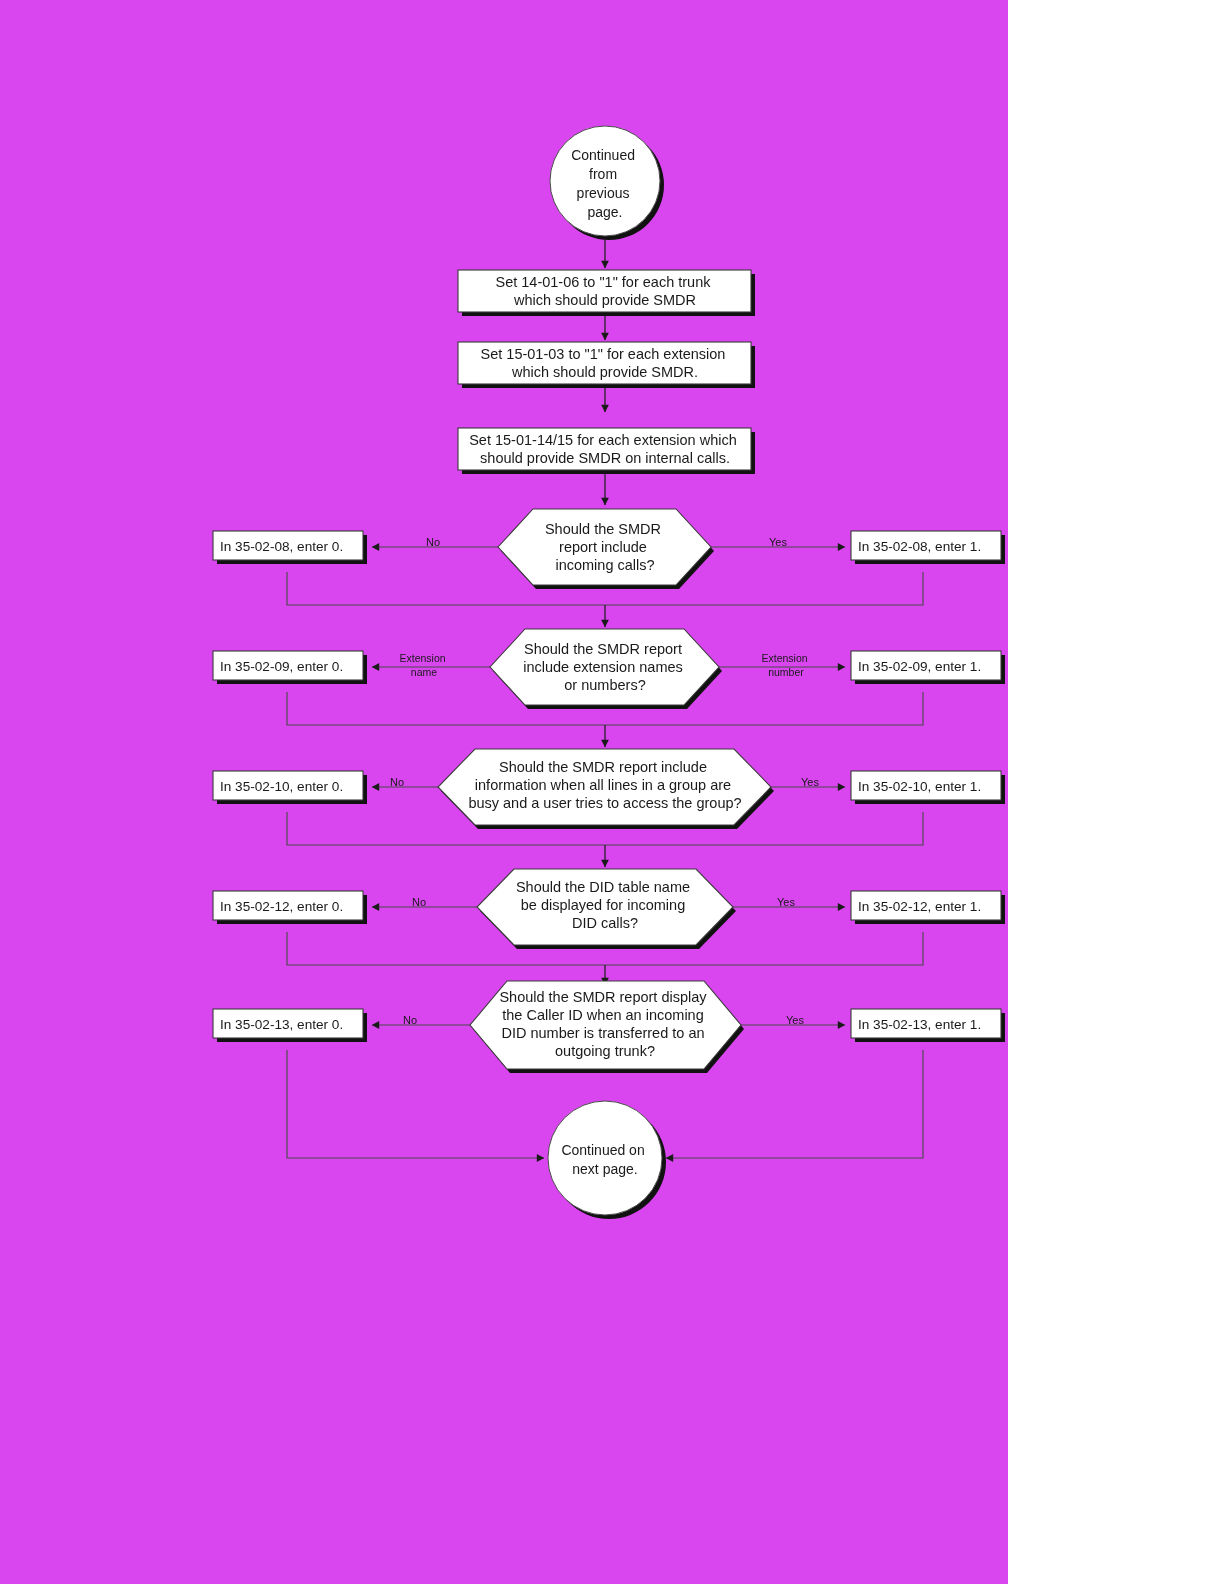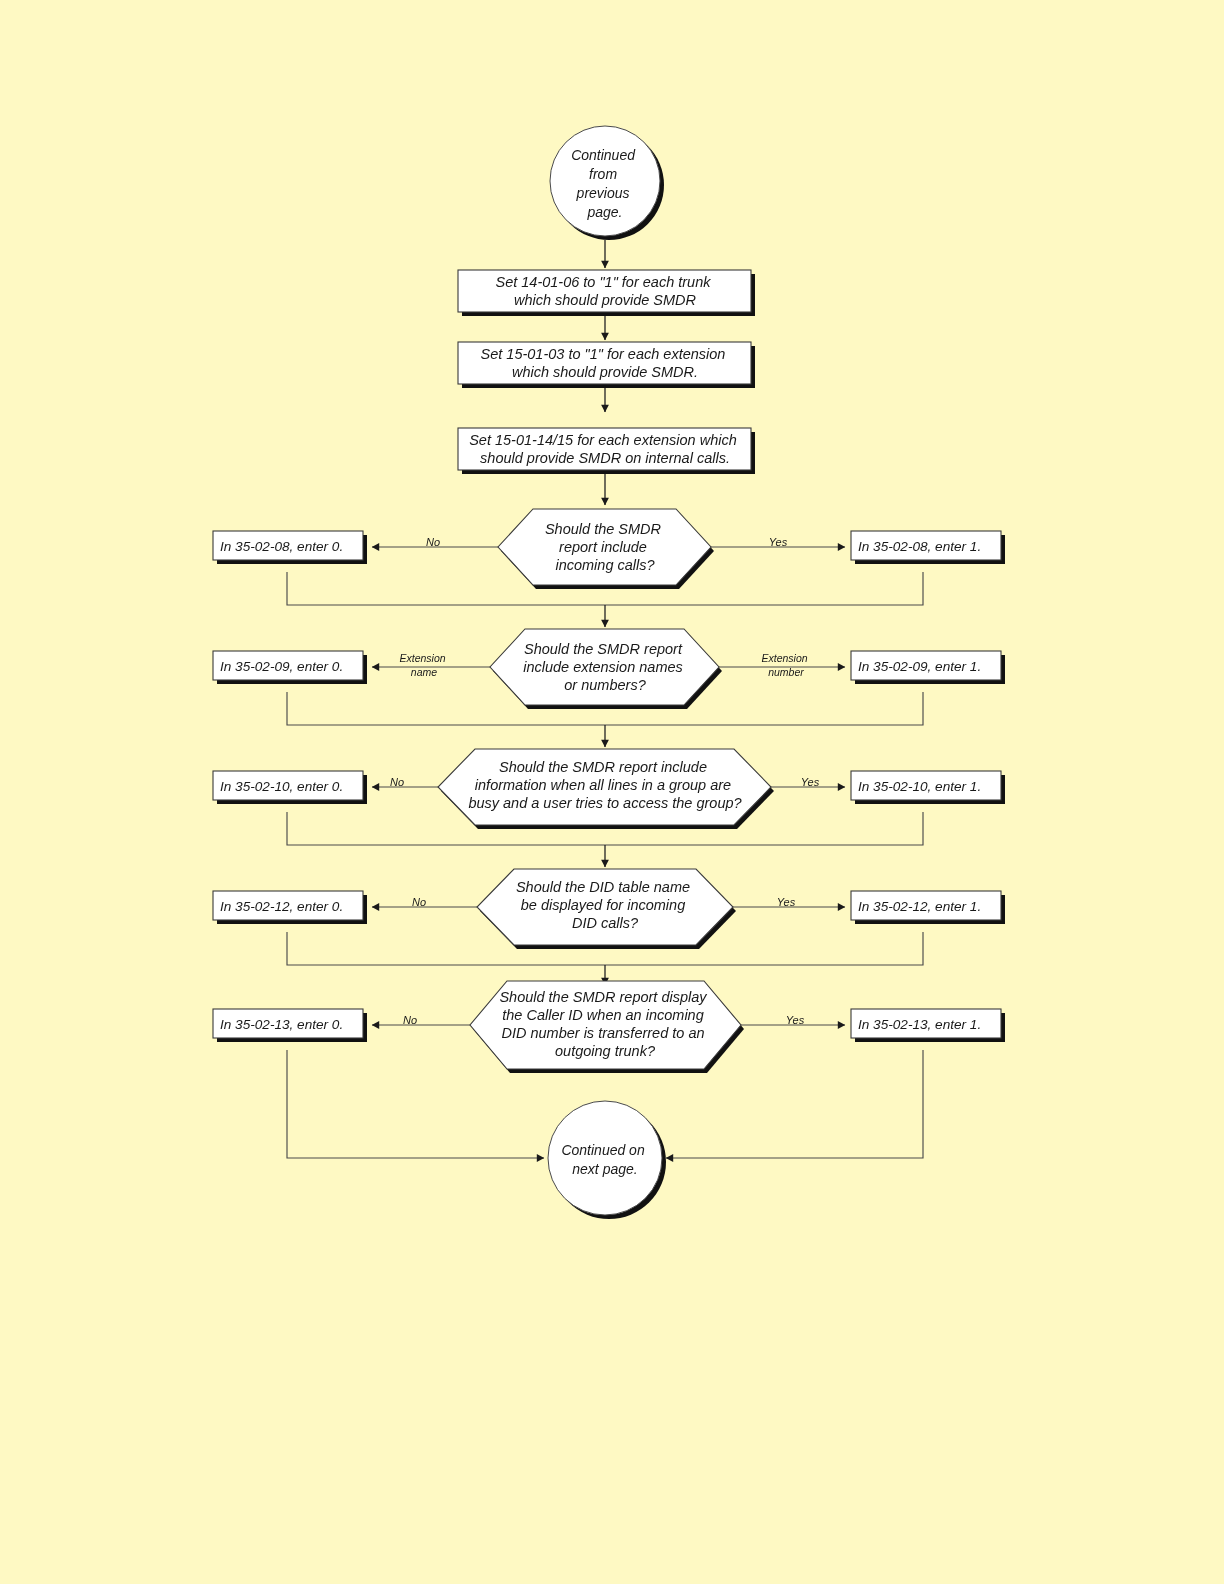--- a/index.html
+++ b/index.html
@@ -10,24 +10,23 @@
   }
   body {
     width: 1224px;
     height: 1584px;
     font-family: "Liberation Sans", sans-serif;
     color: #000000;
     overflow: hidden;
   }
   #stage {
     position: relative;
-    width: 1224px;
+    width: 1008px;
     height: 1584px;
-    background: #fef9c3;
-    font-style: italic;
+    background: #d946ef;
   }
   svg.flow {
     position: absolute;
     left: 0;
     top: 0;
     width: 1224px;
     height: 1584px;
   }
   svg.flow text {
     font-family: "Liberation Sans", sans-serif;

